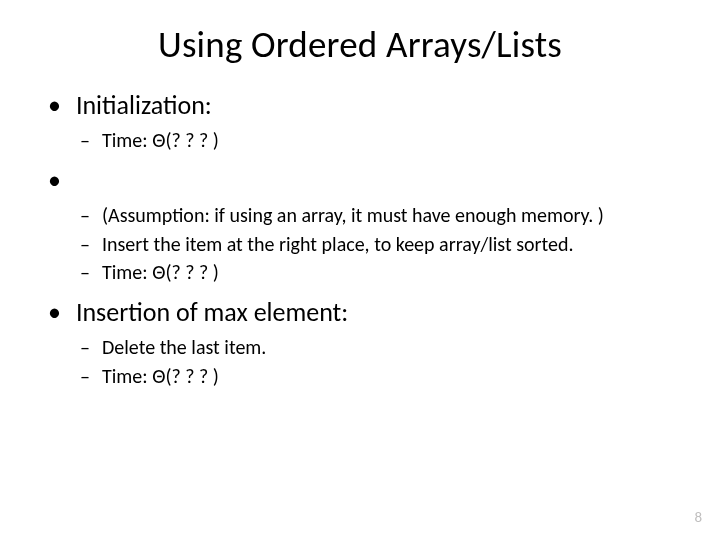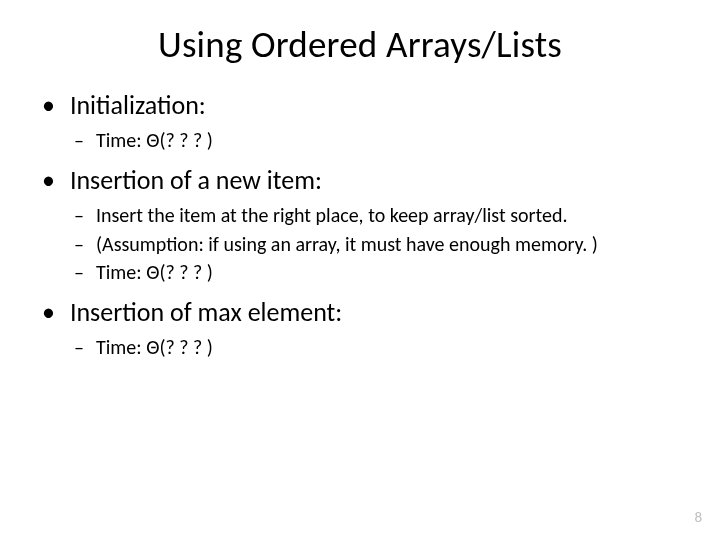--- a/index.html
+++ b/index.html
@@ -22,21 +22,21 @@
   }
   .title {
     font-size: 37px;
     text-align: center;
     margin: 8px 0 22px 0;
     font-weight: 400;
     letter-spacing: 0.2px;
   }
   ul.level1 {
     list-style: none;
-    margin: 6px;
+    margin: 12px;
     padding: 0 0 0 8px;
   }
   ul.level1 > li {
     font-size: 26px;
     margin: 0 0 4px 0;
     line-height: 1.28;
   }
   ul.level1 > li::before {
     content: "•";
     display: inline-block;
@@ -77,31 +77,31 @@
   <ul class="level1">
 
     <li>
       <span>Initialization:</span>
       <ul class="level2">
         <li><span>Time: Θ(? ? ? )</span></li>
       </ul>
     </li>
 
     <li>
-      <span>Insertion of a new item:</span>
       <ul class="level2">
+        <li><span>(Assumption: if using an array, it must have enough memory. )</span></li>
         <li><span>Insert the item at the right place, to keep array/list sorted.</span></li>
-        <li><span>(Assumption: if using an array, it must have enough memory. )</span></li>
         <li><span>Time: Θ(? ? ? )</span></li>
       </ul>
     </li>
 
     <li>
       <span>Insertion of max element:</span>
       <ul class="level2">
+        <li><span>Delete the last item.</span></li>
         <li><span>Time: Θ(? ? ? )</span></li>
       </ul>
     </li>
 
   </ul>
 
   <div class="pagenum">8</div>
 
 </div>
 

